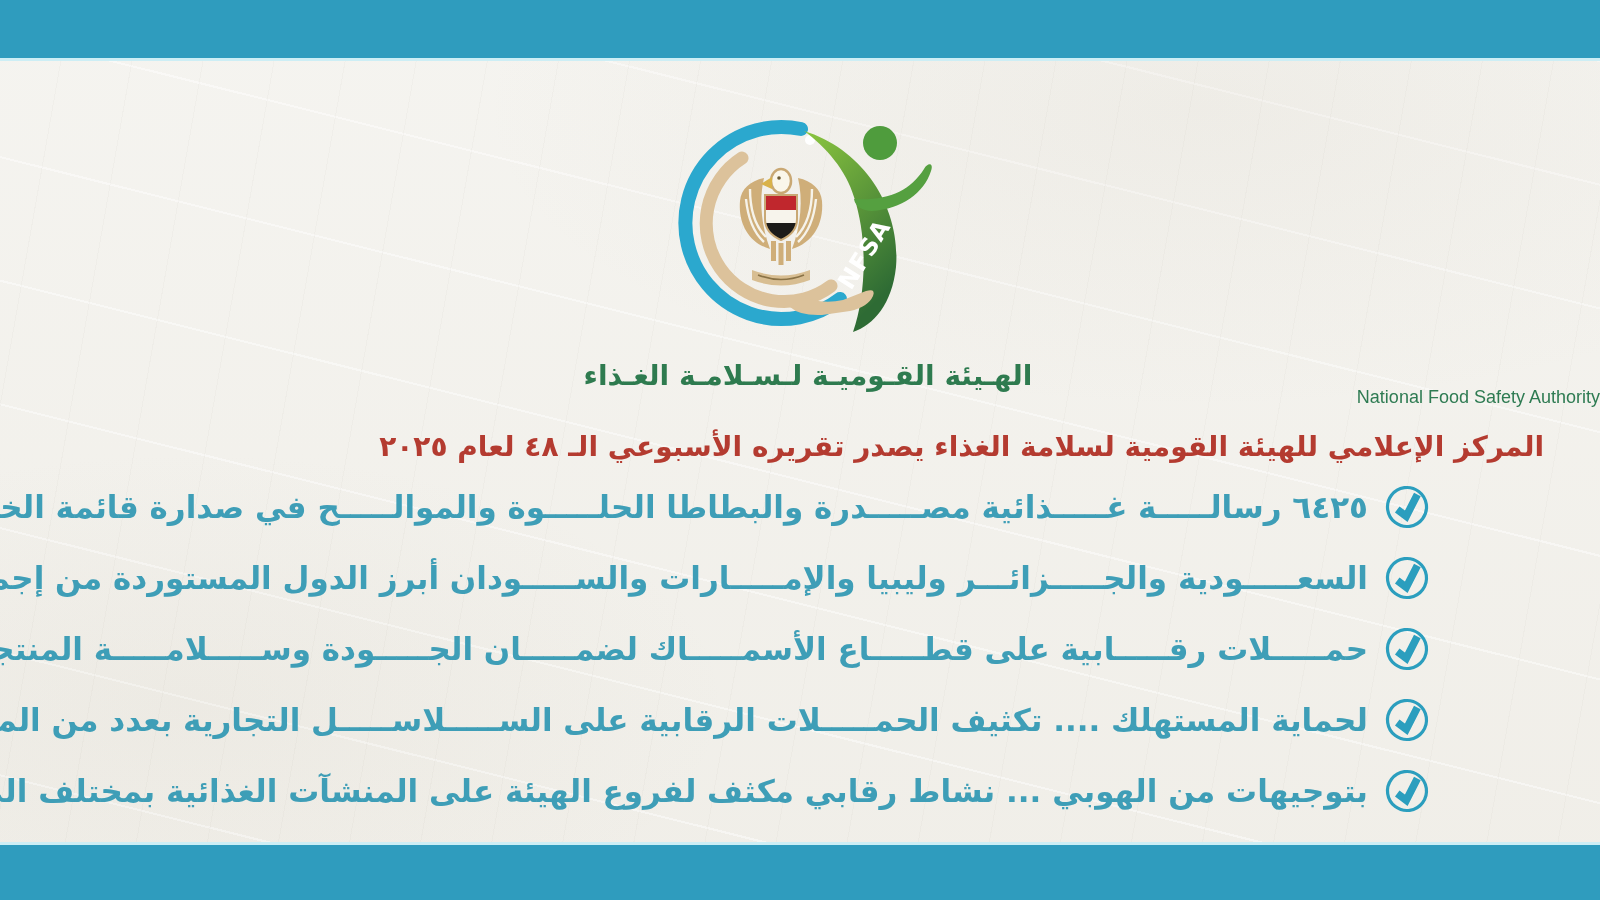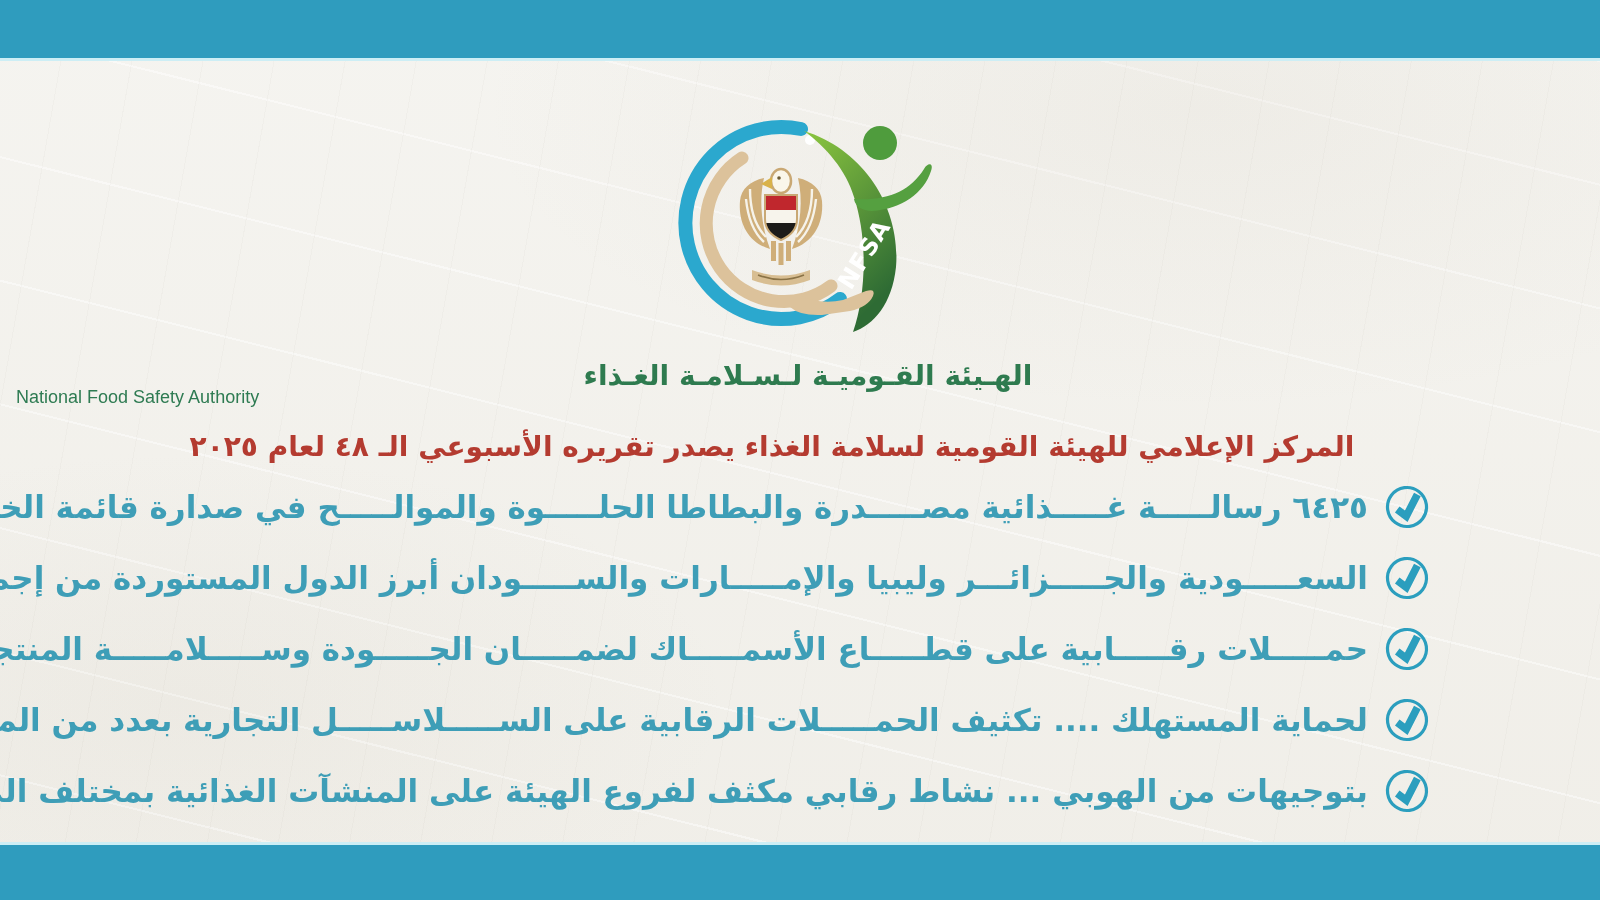--- a/index.html
+++ b/index.html
@@ -16,25 +16,25 @@
   .bar{position:absolute;left:0;width:1600px;background:#2f9cbe;}
   .bar.top{top:0;height:58px;border-bottom:3px solid #cdeef5;}
   .bar.bottom{bottom:0;height:55px;border-top:3px solid #cdeef5;}
   .logo-block{position:absolute;left:0;top:0;width:1600px;}
   .logo-svg{position:absolute;left:658px;top:99px;}
   .org-ar{
     position:absolute;top:359px;left:16px;right:0;text-align:center;
     font-size:28px;font-weight:bold;color:#2e7b4f;letter-spacing:1px;
   }
   .org-en{
-    position:absolute;top:387px;left:16px;right:0;text-align:left;
+    position:absolute;top:387px;left:16px;right:0;text-align:right;
     font-size:18px;color:#2e7b52;font-family:"Liberation Sans","DejaVu Sans",sans-serif;
   }
   .headline{
-    position:absolute;top:428px;left:0;right:56px;text-align:center;
+    position:absolute;top:428px;left:0;right:56px;text-align:right;
     direction:rtl;font-size:28px;line-height:38px;font-weight:bold;color:#b43b30;
   }
   .bullets{
     position:absolute;top:484px;right:170px;left:30px;
     direction:rtl;display:flex;flex-direction:column;gap:25px;
   }
   .bullet{display:flex;align-items:center;gap:16px;}
   .check{flex:0 0 auto;width:46px;height:46px;transform:rotate(-8deg);}
   .btext{
     font-size:31px;line-height:45px;font-weight:bold;color:#3e9eb7;

